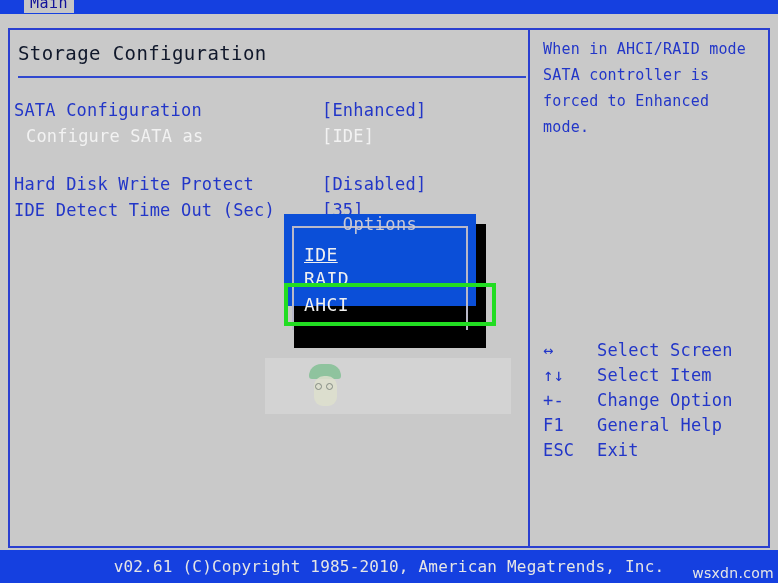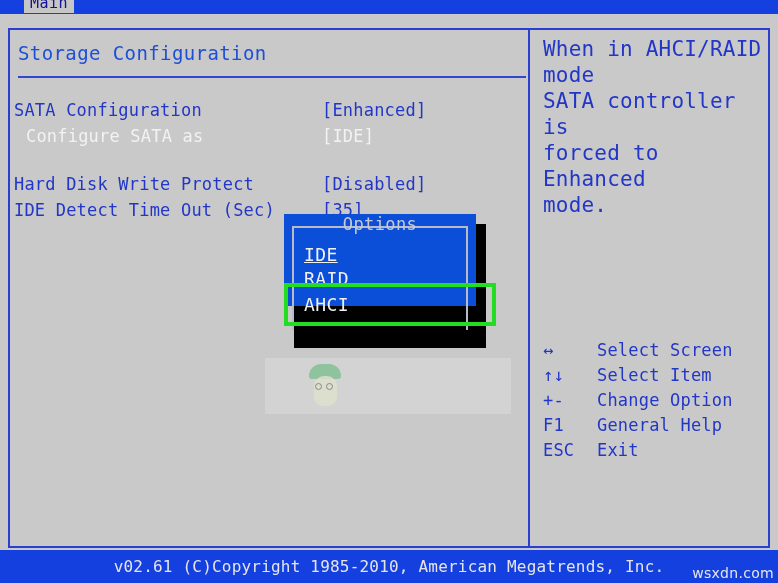--- a/index.html
+++ b/index.html
@@ -61,21 +61,21 @@
   .pane-left {
     position: absolute;
     left: 14px; top: 32px;
     width: 510px;
     height: 512px;
   }
   .page-title {
     position: absolute;
     left: 4px; top: 10px;
     font-size: 19px;
-    color: #1d4ed8;
+    color: #0f172a;
     letter-spacing: 0.4px;
     white-space: nowrap;
   }
   .title-rule {
     position: absolute;
     left: 4px; top: 44px;
     width: 508px;
     height: 2px;
     background: #3048cf;
   }
@@ -91,21 +91,21 @@
   .row.blue .label, .row.blue .value { color: #2236c8; }
   .row.white .label, .row.white .value { color: #f2f2f2; }
 
   
   .pane-right {
     position: absolute;
     left: 543px; top: 36px;
     width: 228px;
   }
   .help-text {
-    font-size: 21px;
+    font-size: 15px;
     line-height: 26px;
     color: #2236c8;
     letter-spacing: 0.2px;
     white-space: pre-line;
   }
 
   .legend {
     position: absolute;
     left: 543px; top: 340px;
     width: 230px;

